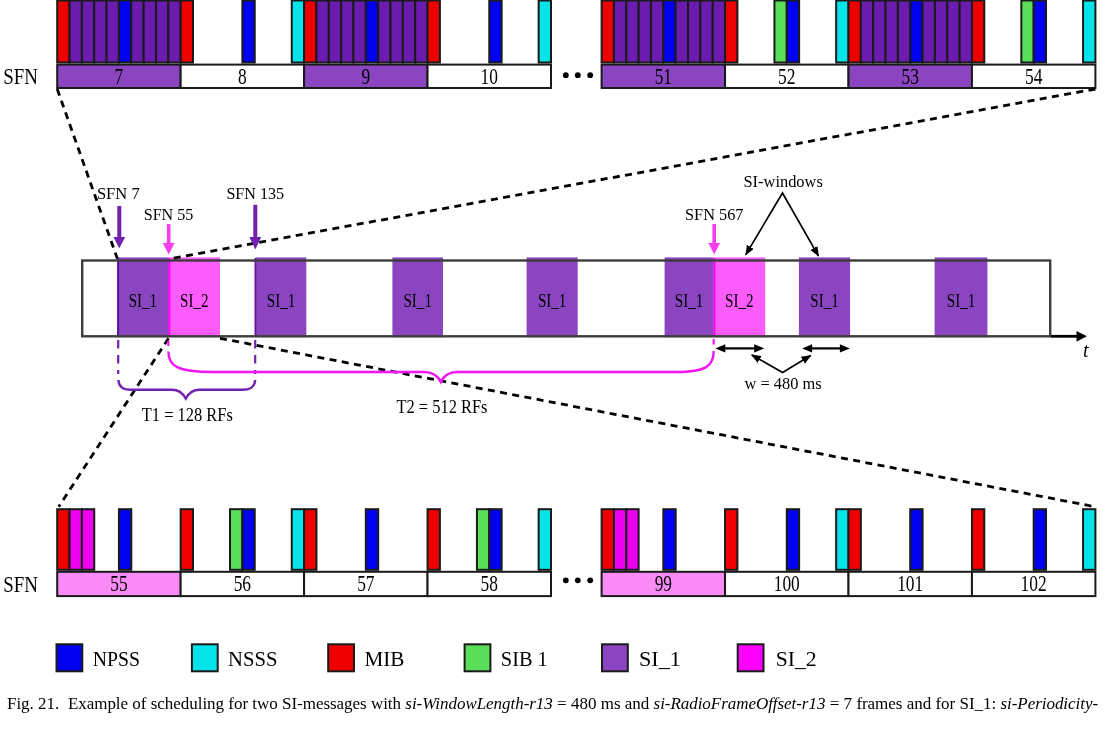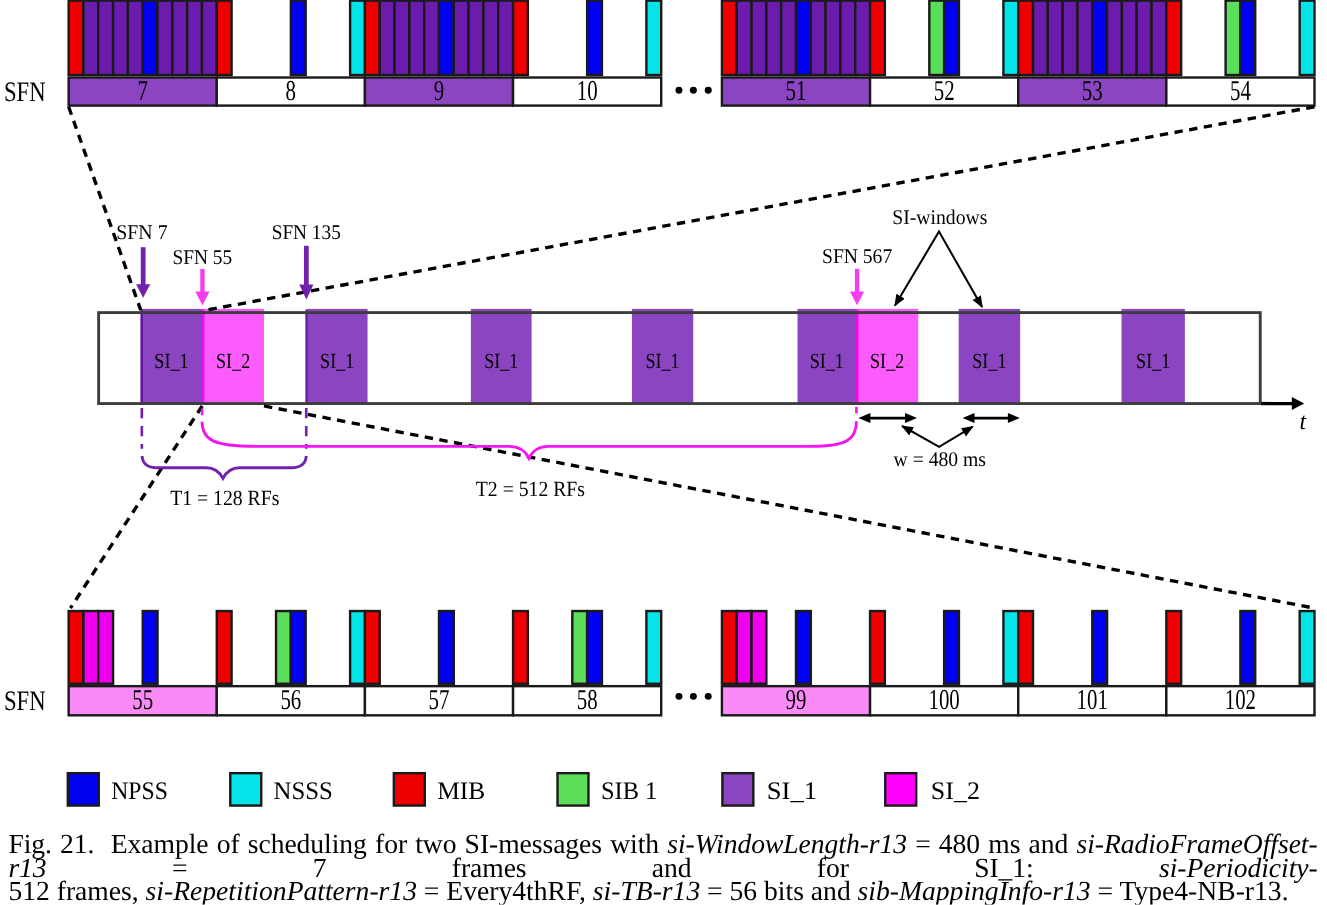--- a/index.html
+++ b/index.html
@@ -1,18 +1,18 @@
 <!DOCTYPE html>
 <html><head><meta charset="utf-8">
 <style>
 html,body{margin:0;padding:0;background:#fff;}
 #page{position:relative;width:1106px;height:754px;background:#fff;overflow:hidden;
   font-family:"Liberation Serif",serif;}
 #fig{position:absolute;left:0;top:0;}
-.cap{position:absolute;left:7px;width:1091px;font-size:23px;line-height:19.3px;color:#000;}
+.cap{position:absolute;left:7px;width:1091px;font-size:17px;line-height:19.3px;color:#000;}
 .j{text-align:justify;text-align-last:justify;}
 </style></head>
 <body>
 <div id="page">
 <svg id="fig" width="1106" height="754" viewBox="0 0 1106 754" font-family="Liberation Serif, serif">
 <rect x="57.20" y="64.60" width="123.45" height="23.40" fill="#8b45c0" stroke="#1a1a1a" stroke-width="2"></rect>
 <rect x="180.65" y="64.60" width="123.45" height="23.40" fill="white" stroke="#1a1a1a" stroke-width="2"></rect>
 <rect x="304.10" y="64.60" width="123.45" height="23.40" fill="#8b45c0" stroke="#1a1a1a" stroke-width="2"></rect>
 <rect x="427.55" y="64.60" width="123.45" height="23.40" fill="white" stroke="#1a1a1a" stroke-width="2"></rect>
 <rect x="601.60" y="64.60" width="123.45" height="23.40" fill="#8b45c0" stroke="#1a1a1a" stroke-width="2"></rect>
@@ -207,14 +207,13 @@
 <text x="364.40" y="665.60" font-size="21" fill="#000" textLength="40.00" lengthAdjust="spacingAndGlyphs">MIB</text>
 <rect x="464.60" y="644.30" width="25.80" height="27.00" fill="#5bdf5b" stroke="#1a1a1a" stroke-width="2"></rect>
 <text x="500.80" y="665.60" font-size="21" fill="#000" textLength="47.00" lengthAdjust="spacingAndGlyphs">SIB 1</text>
 <rect x="602.00" y="644.30" width="25.80" height="27.00" fill="#8b45c0" stroke="#1a1a1a" stroke-width="2"></rect>
 <text x="639.00" y="665.60" font-size="21" fill="#000" textLength="41.90" lengthAdjust="spacingAndGlyphs">SI_1</text>
 <rect x="737.70" y="644.30" width="25.80" height="27.00" fill="#ff00ff" stroke="#1a1a1a" stroke-width="2"></rect>
 <text x="775.70" y="665.60" font-size="21" fill="#000" textLength="40.90" lengthAdjust="spacingAndGlyphs">SI_2</text>
 </svg>
 <div class="cap" style="top:694.3px">
 <div class="j" style="letter-spacing:-0.045px">Fig. 21.&nbsp;&nbsp;Example of scheduling for two SI-messages with <i>si-WindowLength-r13</i> = 480 ms and <i>si-RadioFrameOffset-r13</i> = 7 frames and for SI_1: <i>si-Periodicity-</i></div>
-<div>512 frames, <i>si-RepetitionPattern-r13</i> = Every4thRF, <i>si-TB-r13</i> = 56 bits and <i>sib-MappingInfo-r13</i> = Type4-NB-r13.</div>
 </div>
 </div>
 </body></html>

